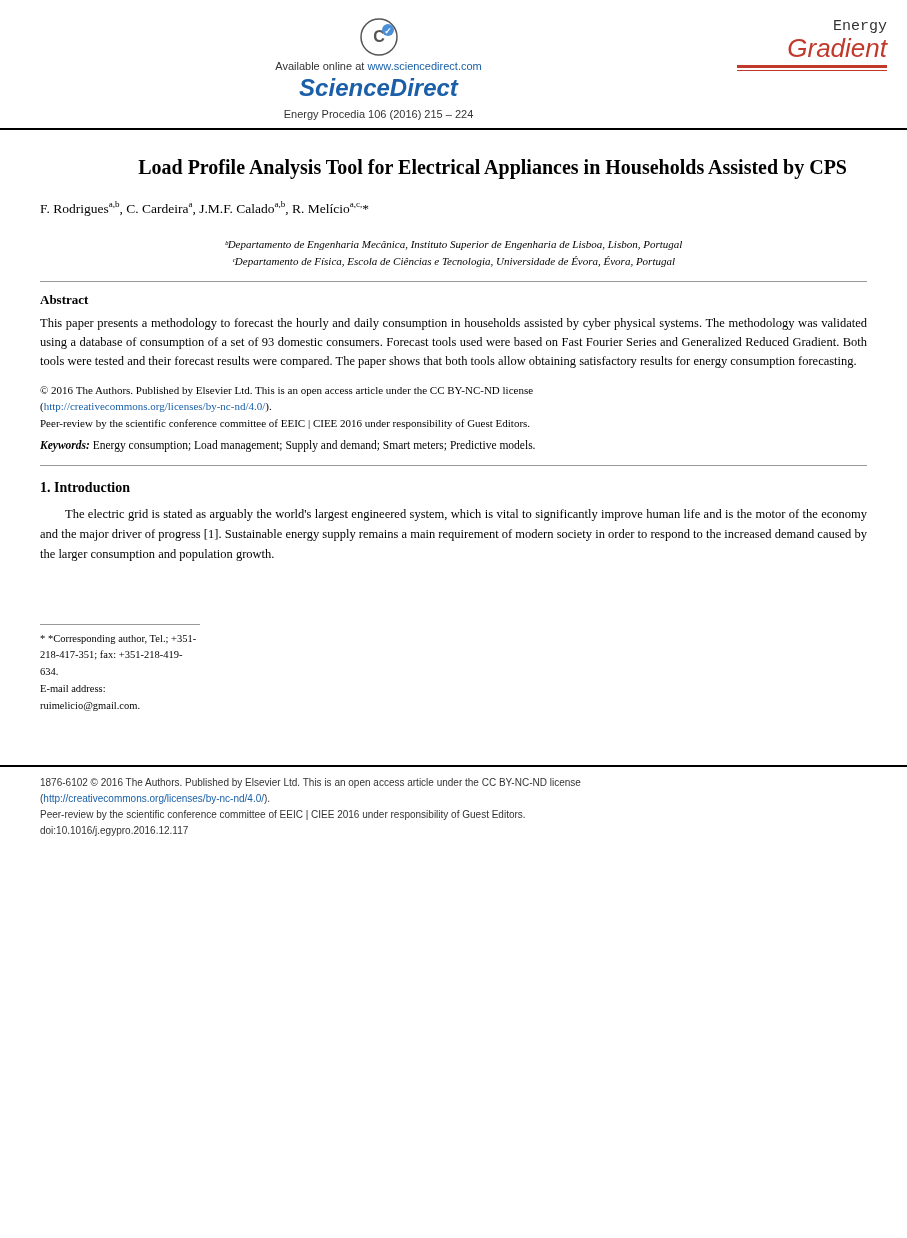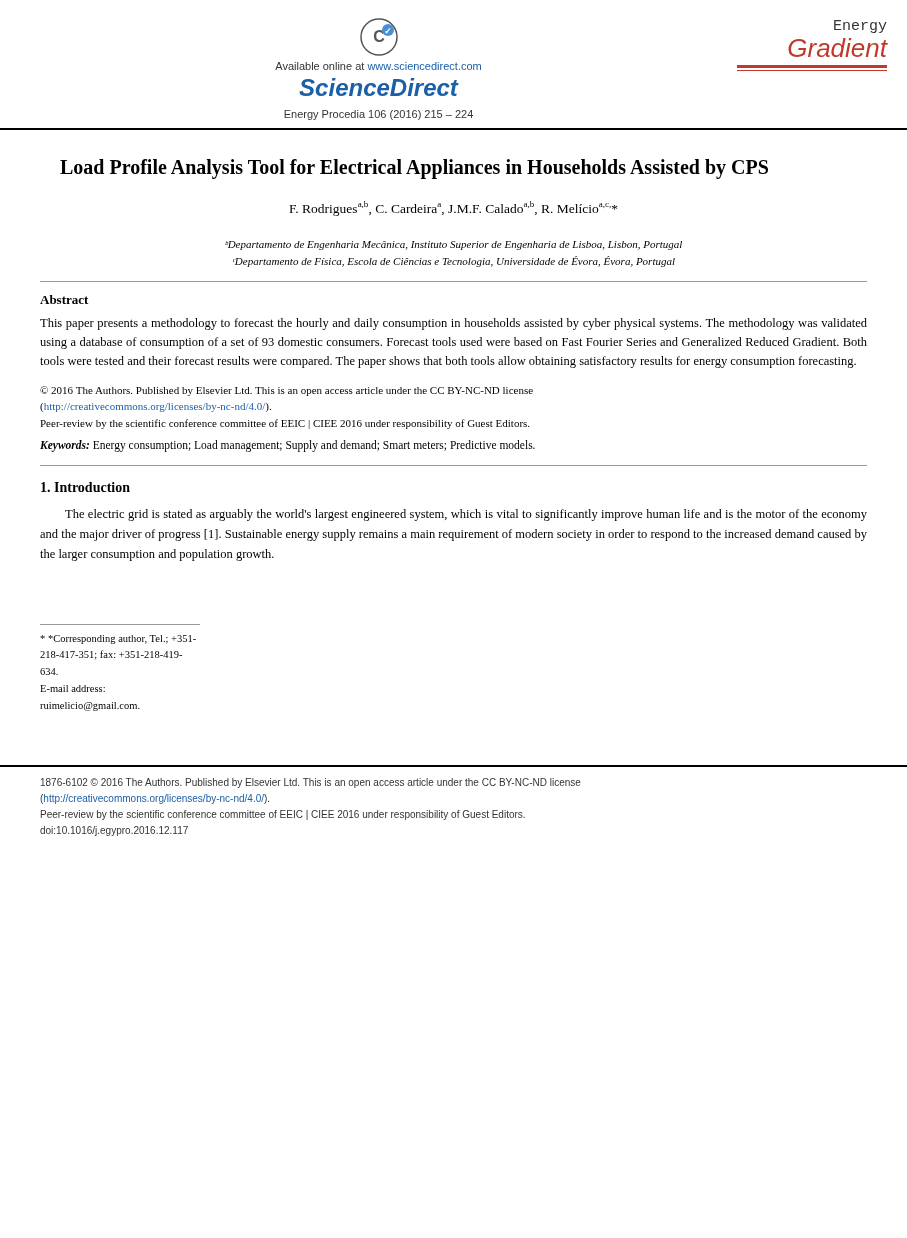--- a/index.html
+++ b/index.html
@@ -96,30 +96,29 @@
     
     .conference-header {
       text-align: center;
       margin: 14px 0 10px 0;
       font-size: 13px;
       line-height: 1.5;
     }
 
     
     .article-title {
-      text-align: left;
+      text-align: right;
       font-size: 20px;
       font-weight: bold;
       margin: 14px 20px 12px 20px;
       line-height: 1.3;
     }
 
     
     .authors {
-      text-align: center;
       font-size: 13.5px;
       margin: 19px 0;
     }
     .authors sup {
       font-size: 9px;
     }
 
     
     .affiliations {
       text-align: center;

